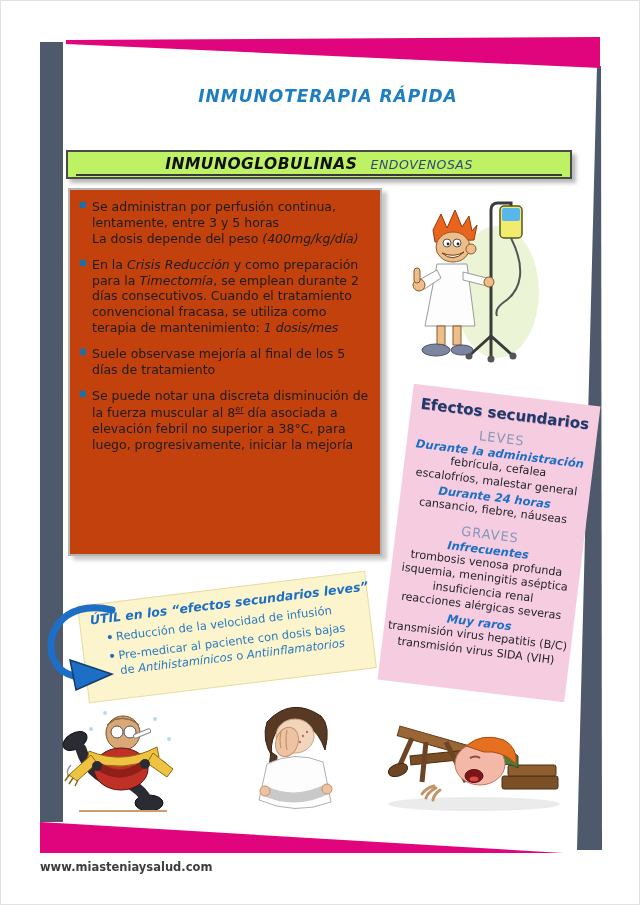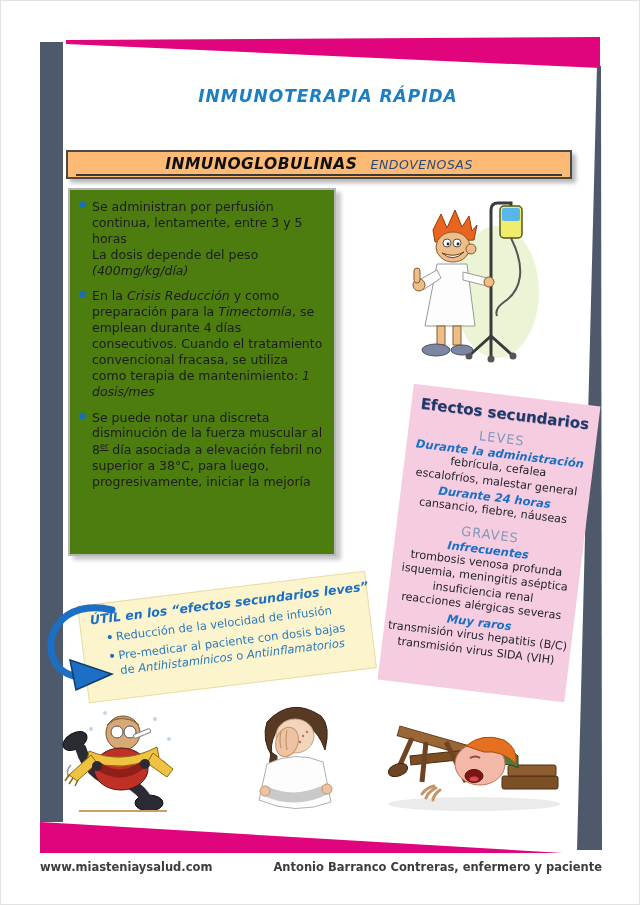--- a/index.html
+++ b/index.html
@@ -5,28 +5,28 @@
   html,body{margin:0;padding:0;background:#fff;}
   body{width:640px;height:905px;font-family:"DejaVu Sans",sans-serif;}
   .page{position:relative;width:640px;height:905px;background:#fff;overflow:hidden;
         box-shadow:inset 0 0 0 1px #e2e2e2;}
   .frame-svg{position:absolute;left:0;top:0;width:640px;height:905px;z-index:1;}
 
   .page-title{position:absolute;top:86px;left:0;width:640px;text-align:center;z-index:2;
     color:#1e7ec2;font-size:17px;font-weight:bold;font-style:italic;letter-spacing:1px;padding-left:8px;}
 
   .header-box{position:absolute;left:66px;top:150px;width:506px;height:29px;z-index:2;
-    background:#fdba74;border:2px solid #4a4a4a;box-sizing:border-box;
+    background:#bef264;border:2px solid #4a4a4a;box-sizing:border-box;
     box-shadow:4px 4px 4px #b9b9b9;display:flex;align-items:flex-start;justify-content:center;}
   .header-inner{width:97%;text-align:center;border-bottom:2px solid #3a3a3a;padding-bottom:1px;margin-top:2px;}
   .hb-main{color:#101010;font-weight:bold;font-style:italic;font-size:15.5px;letter-spacing:0.5px;}
   .hb-sub{color:#2b4a78;font-style:italic;font-size:12.5px;letter-spacing:0.5px;margin-left:8px;}
 
-  .panel{position:absolute;left:68px;top:188px;width:268px;height:368px;z-index:2;
-    background:#4d7c0f;border:2px solid #b5b5b5;box-sizing:border-box;
+  .panel{position:absolute;left:68px;top:188px;width:314px;height:368px;z-index:2;
+    background:#c2410c;border:2px solid #b5b5b5;box-sizing:border-box;
     box-shadow:5px 4px 4px #c9c9c9;}
   .panel ul{list-style:none;margin:0;padding:9px 8px 0 9px;}
   .bullet-item{position:relative;padding-left:13px;margin-bottom:10px;
     font-size:12.5px;line-height:1.27;color:#1d1d1d;white-space:pre-line;}
   .bullet-item::before{content:"■";position:absolute;left:0;top:1px;font-size:8px;color:#1a6fae;}
   .it{font-style:italic;}
   sup{font-size:0.65em;text-decoration:underline;}
 
   .pink-box{position:absolute;left:395px;top:394px;width:188px;height:298px;z-index:3;
     background:#f6cde0;transform:rotate(7deg);text-align:center;padding-top:10px;box-sizing:border-box;}
@@ -68,21 +68,22 @@
     <div class="header-inner">
       <span class="hb-main">INMUNOGLOBULINAS</span>
       <span class="hb-sub">ENDOVENOSAS</span>
     </div>
   </div>
 
   <div class="panel">
     <ul id="bullet-list">
         <li class="bullet-item"><span>Se administran por perfusión continua, lentamente, entre 3 y 5 horas
 La dosis depende del peso </span><span class="it">(400mg/kg/día)</span></li>
-        <li class="bullet-item"><span>En la </span><span class="it">Crisis Reducción</span><span> y como preparación para la </span><span class="it">Timectomía</span><span>, se emplean durante 4 días consecutivos. Cuando el tratamiento convencional fracasa, se utiliza como terapia de mantenimiento: </span><span class="it">1 dosis/mes</span></li>
+        <li class="bullet-item"><span>En la </span><span class="it">Crisis Reducción</span><span> y como preparación para la </span><span class="it">Timectomía</span><span>, se emplean durante 2 días consecutivos. Cuando el tratamiento convencional fracasa, se utiliza como terapia de mantenimiento: </span><span class="it">1 dosis/mes</span></li>
+        <li class="bullet-item"><span>Suele observase mejoría al final de los 5 días de tratamiento</span></li>
         <li class="bullet-item"><span>Se puede notar una discreta disminución de la fuerza muscular al 8</span><sup>er</sup><span> día asociada a elevación febril no superior a 38°C, para luego, progresivamente, iniciar la mejoría</span></li>
       </ul>
   </div>
 
   <svg class="illu" style="left:405px;top:198px;width:145px;height:170px;" viewBox="0 0 145 170">
     <ellipse cx="92" cy="94" rx="42" ry="66" fill="#ebf5d6"></ellipse>
     <path d="M86,12 L86,138" stroke="#3a3a3a" stroke-width="3" fill="none"></path>
     <path d="M86,12 Q86,5 93,5 L106,5 L106,10" stroke="#3a3a3a" stroke-width="3" fill="none"></path>
     <rect x="95" y="8" width="22" height="32" rx="4" fill="#f2ec6e" stroke="#55551f" stroke-width="1.5"></rect>
     <rect x="97" y="10" width="18" height="13" rx="2" fill="#57b7ea"></rect>
@@ -199,16 +200,15 @@
     <ellipse cx="98" cy="52" rx="25" ry="21" fill="#f4b8a8" stroke="#c07860"></ellipse>
     <path d="M84,34 Q100,20 122,28 Q136,36 134,52 Q120,38 102,40 Z" fill="#e5701f" stroke="#a84a10"></path>
     <path d="M88,46 q6,-3 10,0" stroke="#8a4a3a" stroke-width="2" fill="none"></path>
     <ellipse cx="92" cy="64" rx="9" ry="6.5" fill="#7c1616" stroke="#581010"></ellipse>
     <ellipse cx="92" cy="67" rx="4.5" ry="2.5" fill="#d84a4a"></ellipse>
     <path d="M52,74 q-8,2 -12,8 m14,-6 q-8,4 -10,10 m14,-8 q-6,4 -7,10" stroke="#c49468" stroke-width="3" fill="none" stroke-linecap="round"></path>
   </svg>
 
   <div class="footer">
     <span>www.miasteniaysalud.com</span>
-    <span>Antonio Barranco Contreras, enfermero y paciente</span>
   </div>
 
 </div>
 
 </body></html>

